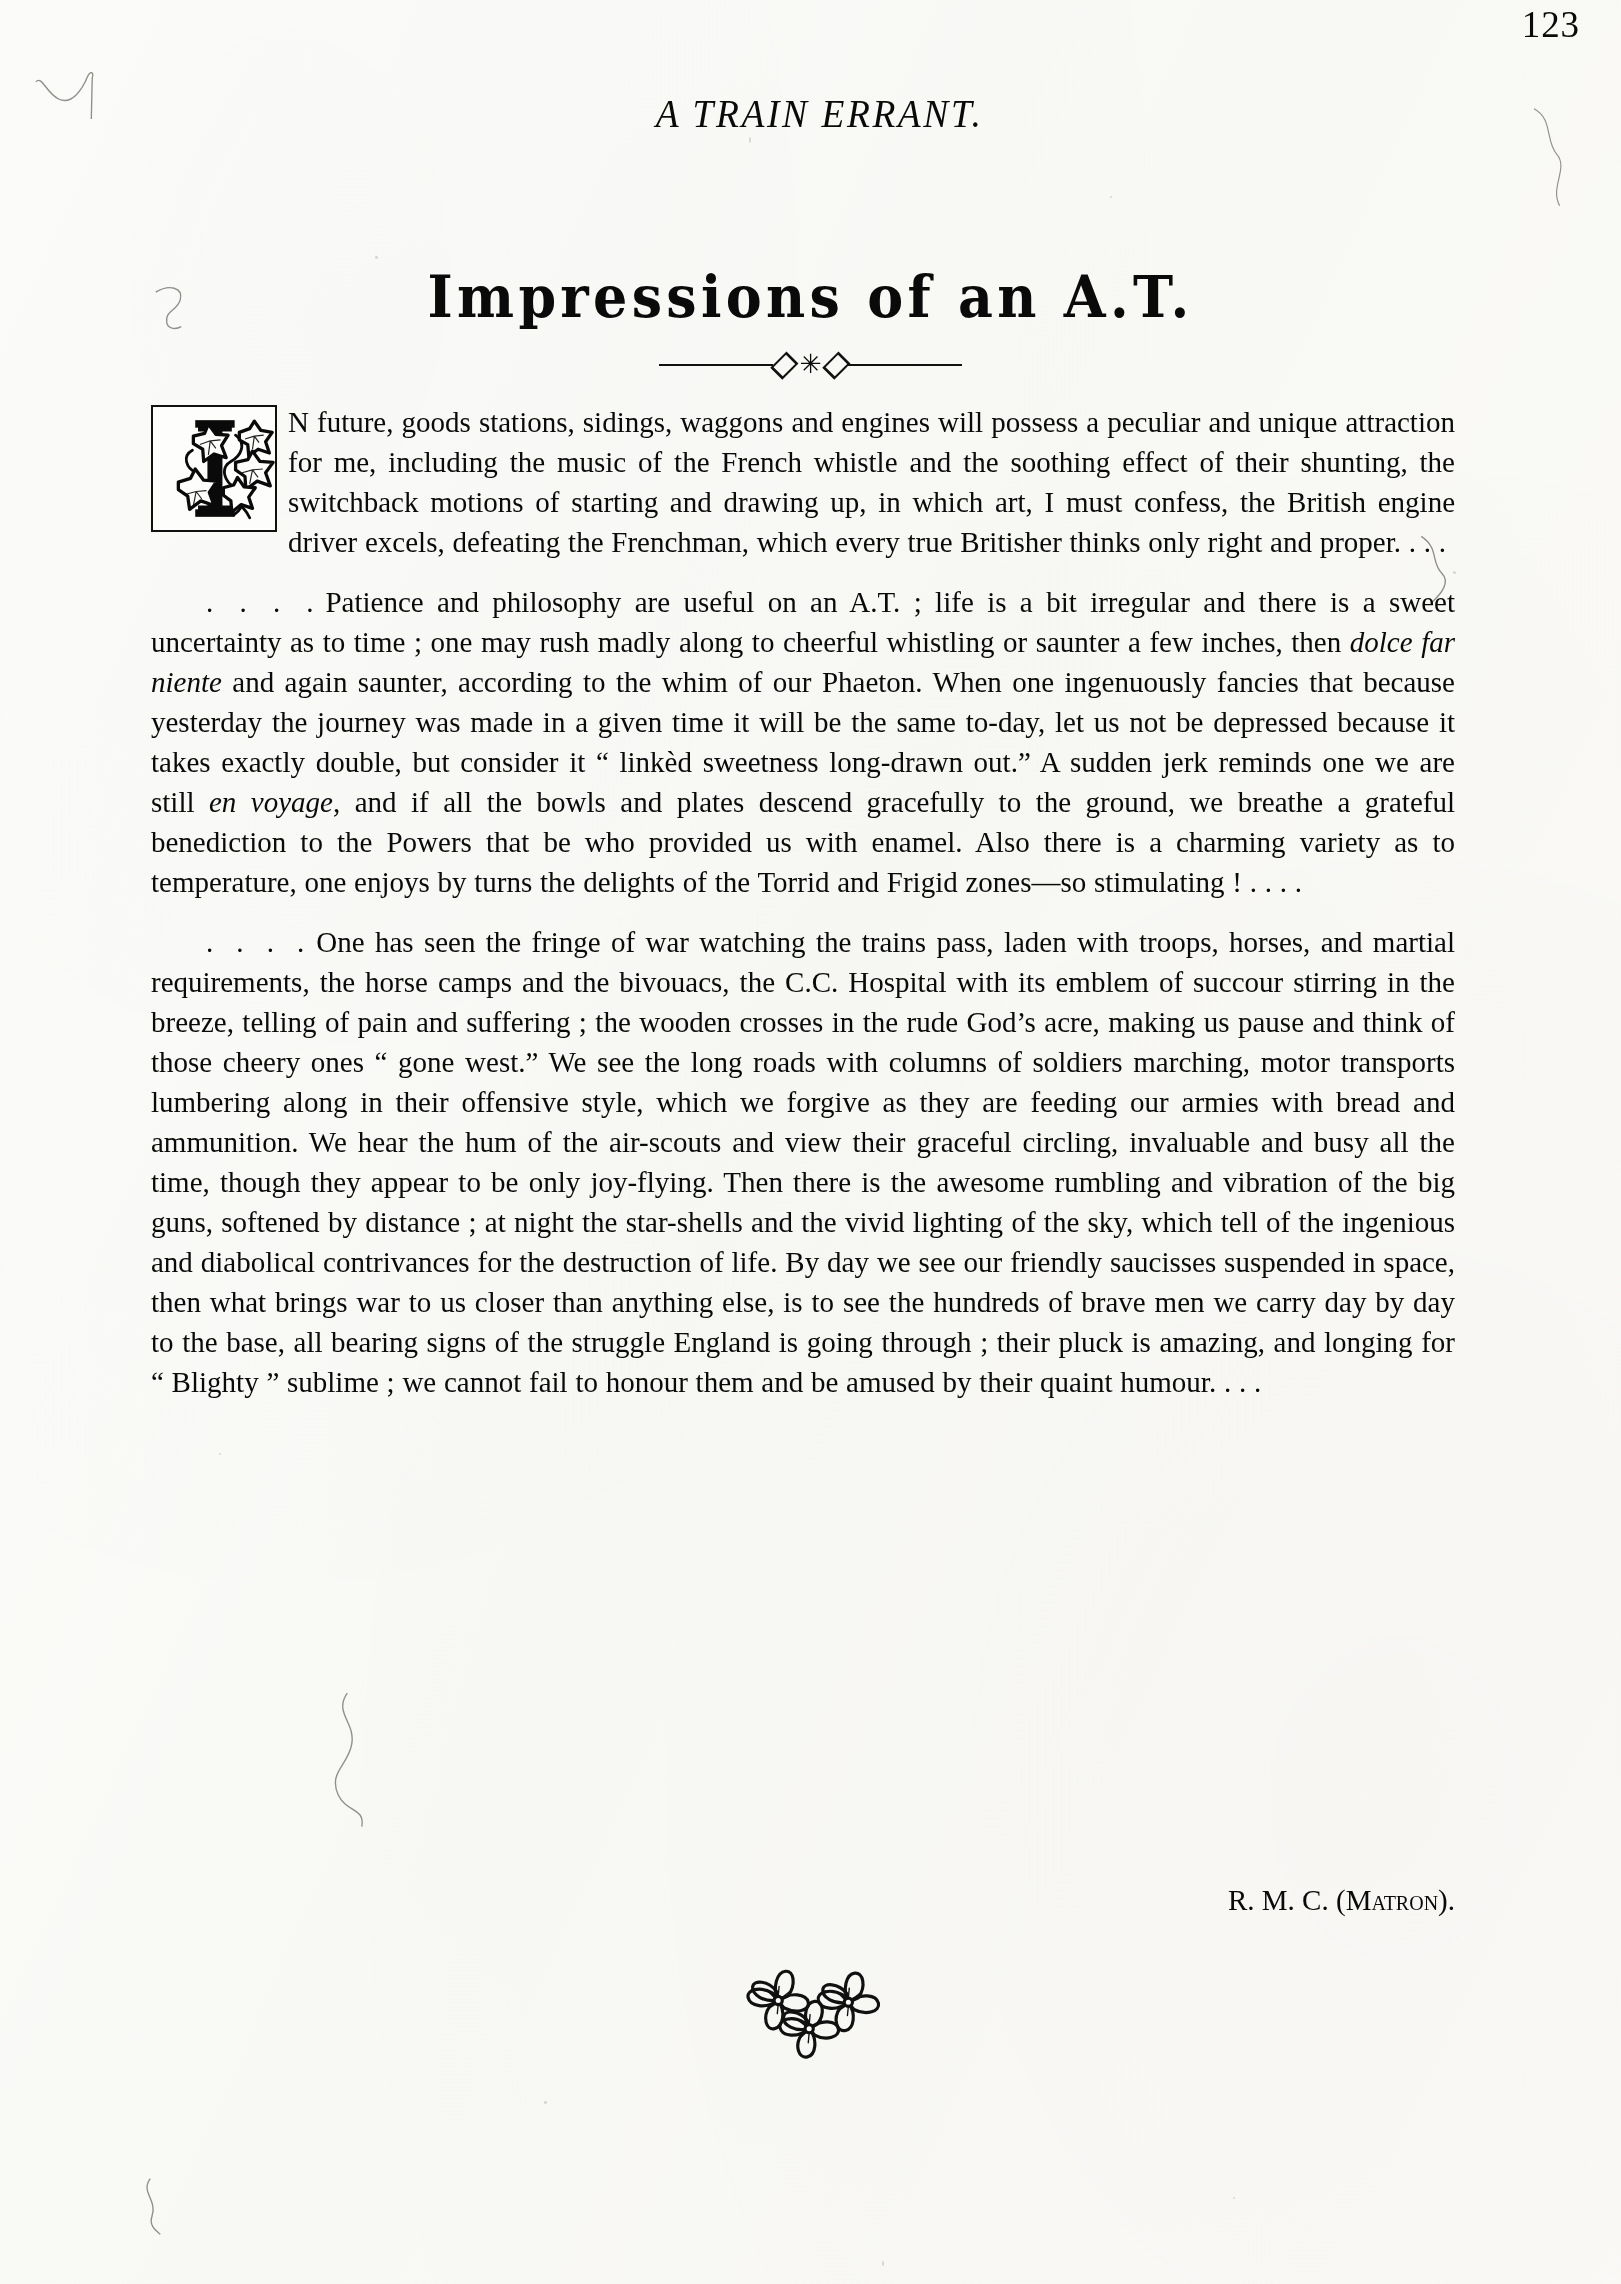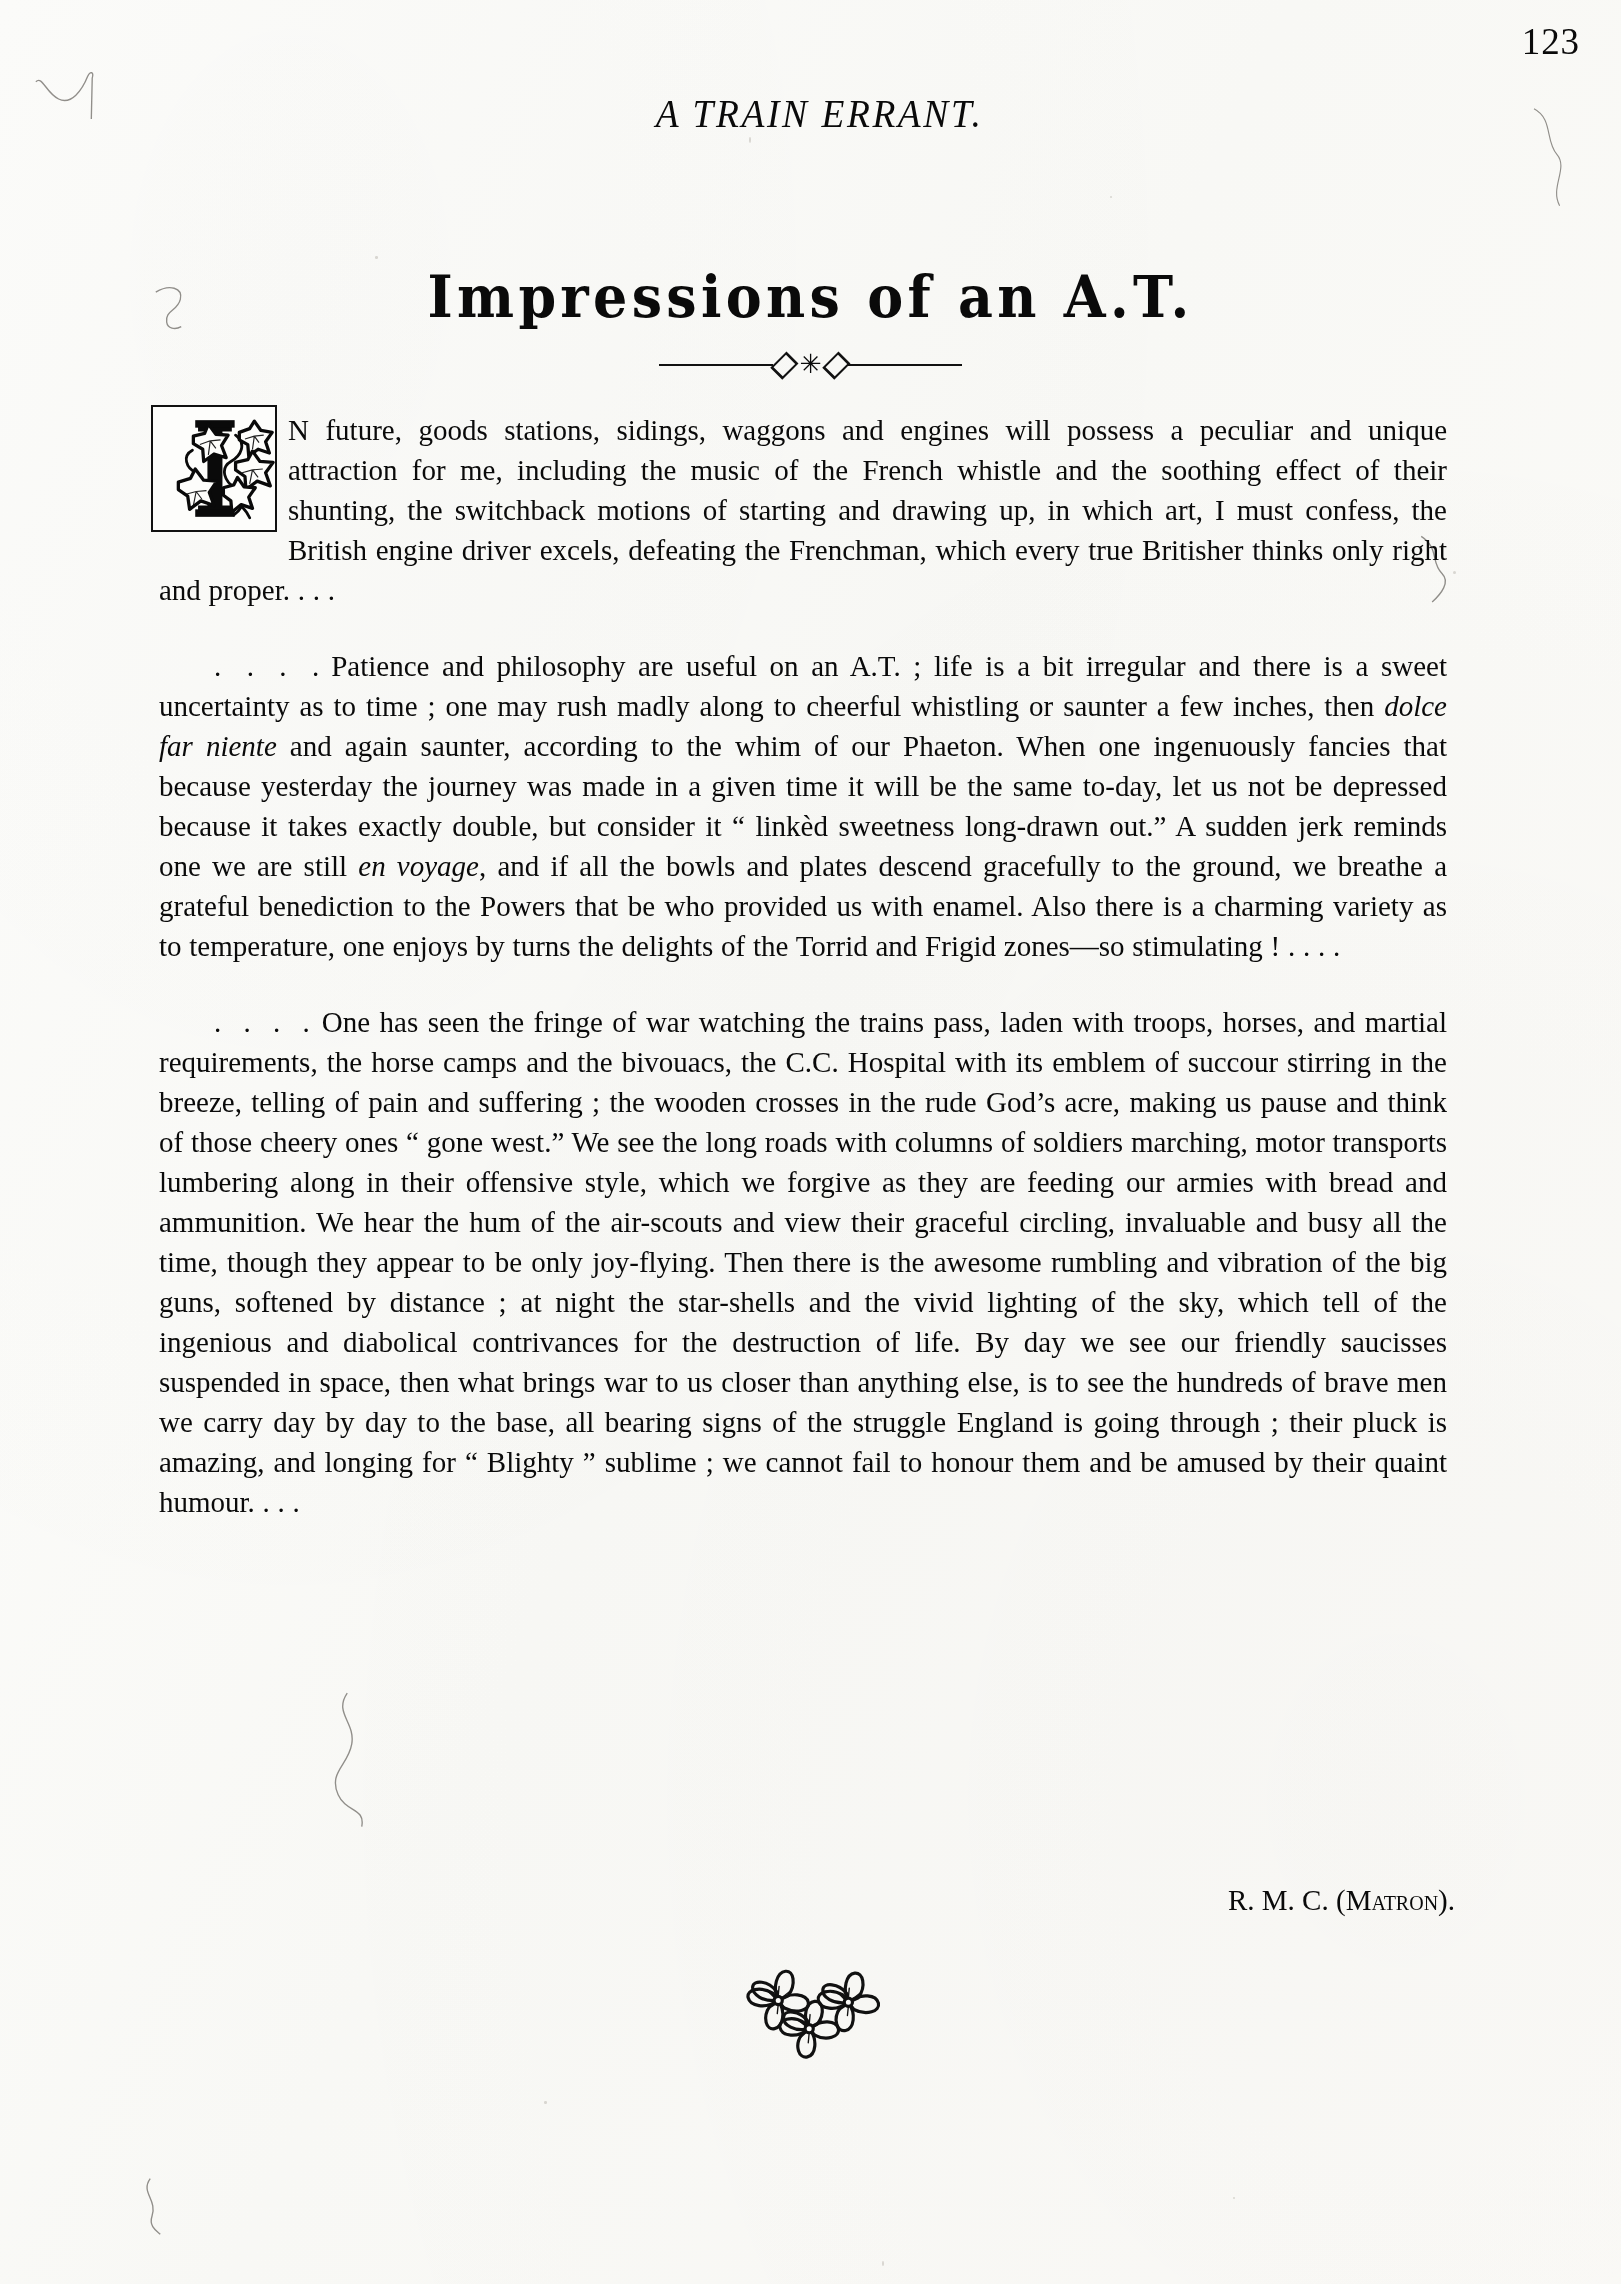--- a/index.html
+++ b/index.html
@@ -55,21 +55,21 @@
     font-style: italic;
     font-size: 39px;
     letter-spacing: 2.7px;
     font-family: "Liberation Serif", "DejaVu Serif", serif;
     white-space: nowrap;
     transform: scaleX(0.96);
   }
   .page-number {
     position: absolute;
     right: 41px;
-    top: 20px;
+    top: 3px;
     font-size: 37px;
     letter-spacing: 0.9px;
     font-variant-numeric: oldstyle-nums;
     font-family: Liberation Serif, serif;
   }
 
   
   .article-title {
     position: absolute;
     left: 0;
@@ -120,21 +120,21 @@
     left: 151px;
     top: 402px;
     width: 1304px;
     font-size: 29px;
     line-height: 40px;
     text-align: justify;
     text-justify: inter-word;
     letter-spacing: 0px;
     word-spacing: 0.5px;
   }
-  .body-col p { margin: 8px; }
+  .body-col p { margin: 0; }
   .para-gap { height: 20px; }
 
   
   .dropcap {
     float: left;
     width: 122px;
     height: 123px;
     margin: 2.7px 11px 0 0;
     border: 2.3px solid #111;
     position: relative;

